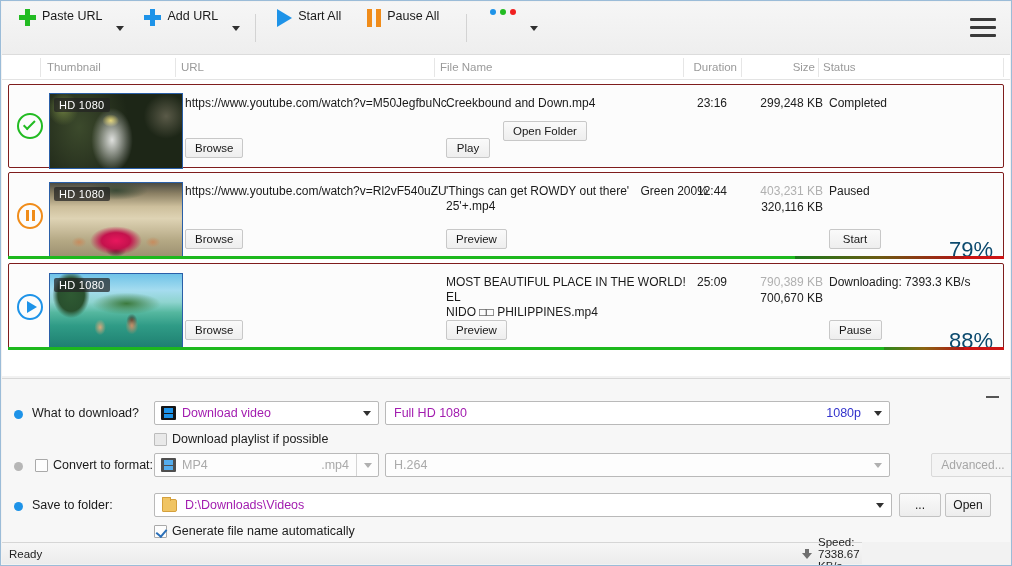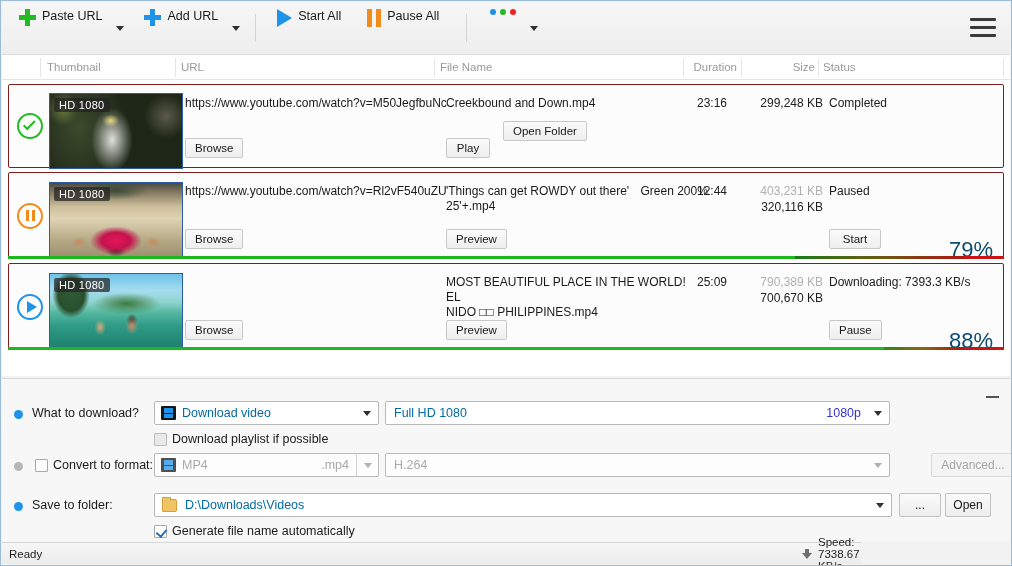--- a/index.html
+++ b/index.html
@@ -197,21 +197,21 @@
   }
   .cb-label { position: absolute; font-size: 12.5px; }
 
   .ctrl {
     position: absolute; height: 24px;
     background: #ffffff; border: 1px solid #b9b9b9; border-radius: 2px;
     display: flex; align-items: center;
     font-size: 12.5px;
   }
   .ctrl.grey { background: #fdfdfd; }
-  .ctrl .txt { padding-left: 8px; color: #0369a1; white-space: nowrap; }
+  .ctrl .txt { padding-left: 8px; color: #a21caf; white-space: nowrap; }
   .ctrl .txt.ph { color: #aaaaaa; }
   .ctrl .right { margin-left: auto; display: flex; align-items: center; }
   .ddbtn {
     width: 22px; height: 22px;
     display: flex; align-items: center; justify-content: center;
     border-left: 0;
   }
   .ddbtn.sepline { border-left: 1px solid #d4d4d4; }
   .filmicon {
     width: 15px; height: 14px; margin-left: 6px; margin-right: 2px;

